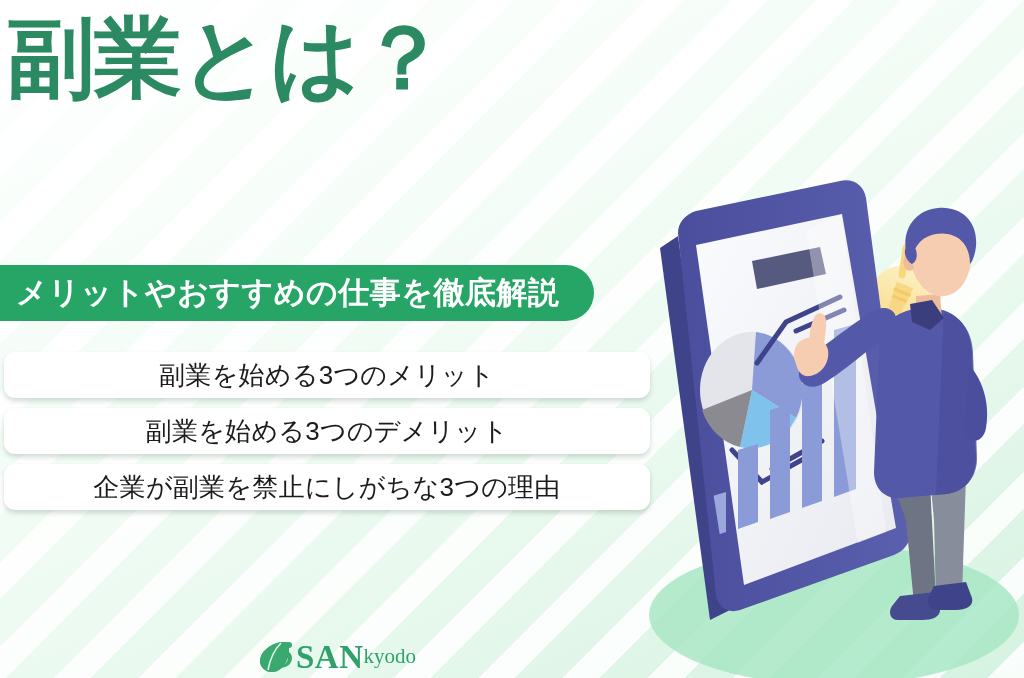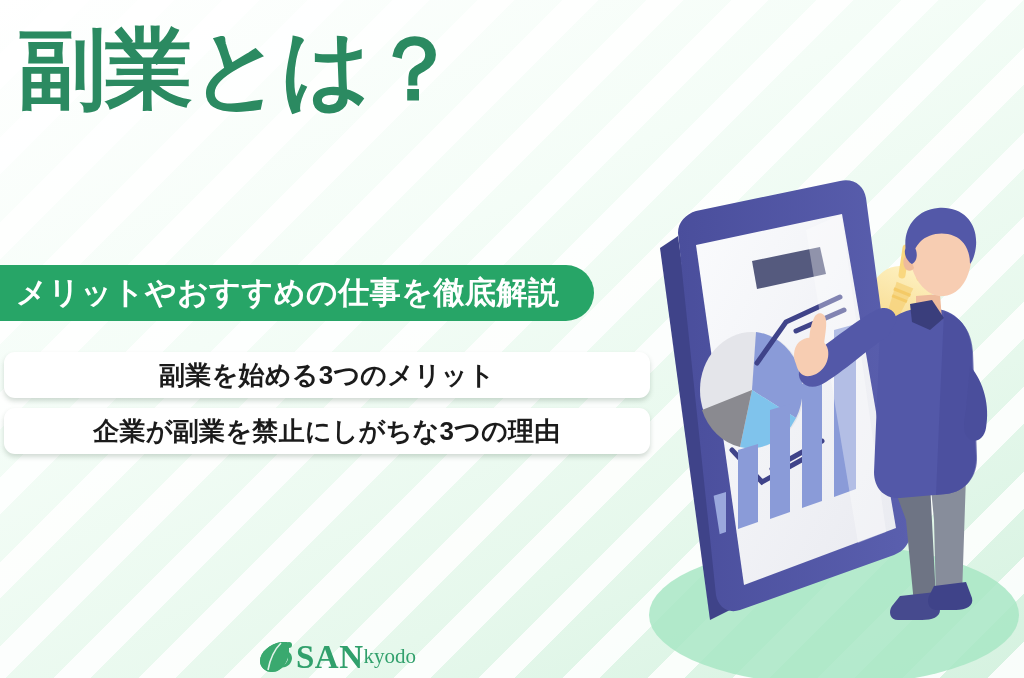--- a/index.html
+++ b/index.html
@@ -41,21 +41,21 @@
     width: 820px;
     z-index: 6;
   }
   .title-line {
     color: #2b8a61;
     font-size: 88px;
     line-height: 1.12;
     font-weight: 700;
     letter-spacing: -1px;
     white-space: nowrap;
-    margin: 12px;
+    margin: 1px;
     text-shadow: 0 2px 3px rgba(255,255,255,0.85);
   }
 
   
   .ribbon {
     position: absolute;
     left: -14px;
     top: 265px;
     height: 56px;
     padding: 0 34px 0 30px;
@@ -88,21 +88,21 @@
     background: #ffffff;
     border-radius: 11px;
     box-shadow: 0 3px 5px rgba(60, 90, 70, 0.22);
     display: flex;
     align-items: center;
     justify-content: center;
   }
   .pill-text {
     color: #1b1b1b;
     font-size: 26px;
-    font-weight: 700;
+    font-weight: 400;
     letter-spacing: 0.3px;
     white-space: nowrap;
   }
 
   
   .logo {
     position: absolute;
     left: 258px;
     top: 640px;
     display: flex;
@@ -269,20 +269,23 @@
 
   <div class="ribbon">
     <span class="ribbon-text">メリットやおすすめの仕事を徹底解説</span>
   </div>
 
   <div class="pill-list">
     <div class="pill">
       <span class="pill-text">副業を始める3つのメリット</span>
     </div>
     <div class="pill">
+      <span class="pill-text">副業を始める3つのデメリット</span>
+    </div>
+    <div class="pill">
       <span class="pill-text">企業が副業を禁止にしがちな3つの理由</span>
     </div>
   </div>
 
   <div class="logo">
     <svg class="logo-mark" viewBox="0 0 38 34">
       <path d="M 23 2 C 12 4 2 12 2 21 C 2 27 7 32 14 32 C 24 32 31 21 31 9 C 31 6 30 3 29 2 Z
                M 22 7 C 16 12 11 20 9 28" fill="#3aa96f"></path>
       <path d="M 23 2 C 12 4 2 12 2 21 C 2 27 7 32 14 32 C 24 32 31 21 31 9 C 31 6 30 3 29 2 Z" fill="#3aa96f"></path>
       <path d="M 23 3 C 17 9 12 19 10 30" stroke="#ffffff" stroke-width="1.6" fill="none" opacity="0.85"></path>

